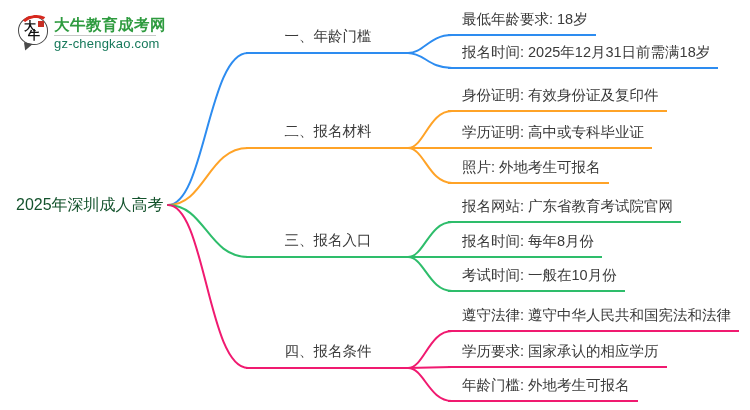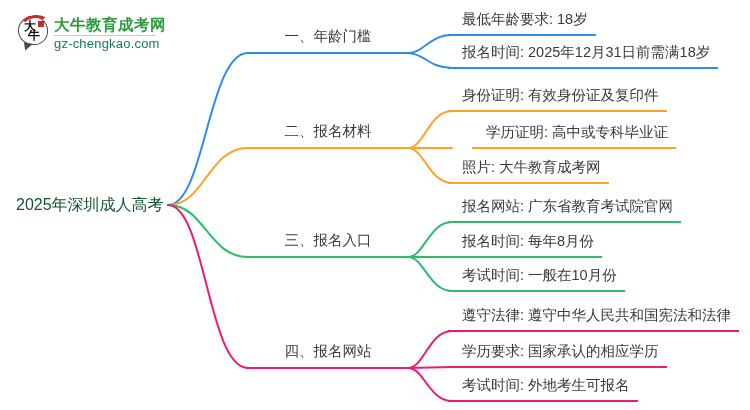--- a/index.html
+++ b/index.html
@@ -69,23 +69,23 @@
   </svg>
 
 <div class="root-node">2025年深圳成人高考</div>
 
 <div id="nodes">
     <div class="branch-label" style="top: 26px; border-bottom-color: rgb(45, 140, 240);">一、年龄门槛</div>
     <div class="leaf" style="left: 448px; top: 10px; border-bottom-color: rgb(45, 140, 240);">最低年龄要求: 18岁</div>
     <div class="leaf" style="left: 448px; top: 43px; border-bottom-color: rgb(45, 140, 240);">报名时间: 2025年12月31日前需满18岁</div>
     <div class="branch-label" style="top: 121px; border-bottom-color: rgb(255, 163, 39);">二、报名材料</div>
     <div class="leaf" style="left: 448px; top: 86px; border-bottom-color: rgb(255, 163, 39);">身份证明: 有效身份证及复印件</div>
-    <div class="leaf" style="left: 472px; top: 123px; border-bottom-color: rgb(255, 163, 39);">学历证明: 高中或专科毕业证</div>
-    <div class="leaf" style="left: 448px; top: 158px; border-bottom-color: rgb(255, 163, 39);">照片: 大牛教育成考网</div>
+    <div class="leaf" style="left: 448px; top: 123px; border-bottom-color: rgb(255, 163, 39);">学历证明: 高中或专科毕业证</div>
+    <div class="leaf" style="left: 448px; top: 158px; border-bottom-color: rgb(255, 163, 39);">照片: 外地考生可报名</div>
     <div class="branch-label" style="top: 230px; border-bottom-color: rgb(46, 189, 107);">三、报名入口</div>
     <div class="leaf" style="left: 448px; top: 197px; border-bottom-color: rgb(46, 189, 107);">报名网站: 广东省教育考试院官网</div>
     <div class="leaf" style="left: 448px; top: 232px; border-bottom-color: rgb(46, 189, 107);">报名时间: 每年8月份</div>
     <div class="leaf" style="left: 448px; top: 266px; border-bottom-color: rgb(46, 189, 107);">考试时间: 一般在10月份</div>
-    <div class="branch-label" style="top: 341px; border-bottom-color: rgb(240, 26, 112);">四、报名网站</div>
+    <div class="branch-label" style="top: 341px; border-bottom-color: rgb(240, 26, 112);">四、报名条件</div>
     <div class="leaf" style="left: 448px; top: 306px; border-bottom-color: rgb(240, 26, 112);">遵守法律: 遵守中华人民共和国宪法和法律</div>
     <div class="leaf" style="left: 448px; top: 342px; border-bottom-color: rgb(240, 26, 112);">学历要求: 国家承认的相应学历</div>
-    <div class="leaf" style="left: 448px; top: 376px; border-bottom-color: rgb(240, 26, 112);">考试时间: 外地考生可报名</div>
+    <div class="leaf" style="left: 448px; top: 376px; border-bottom-color: rgb(240, 26, 112);">年龄门槛: 外地考生可报名</div>
   </div>
 
 </body></html>

